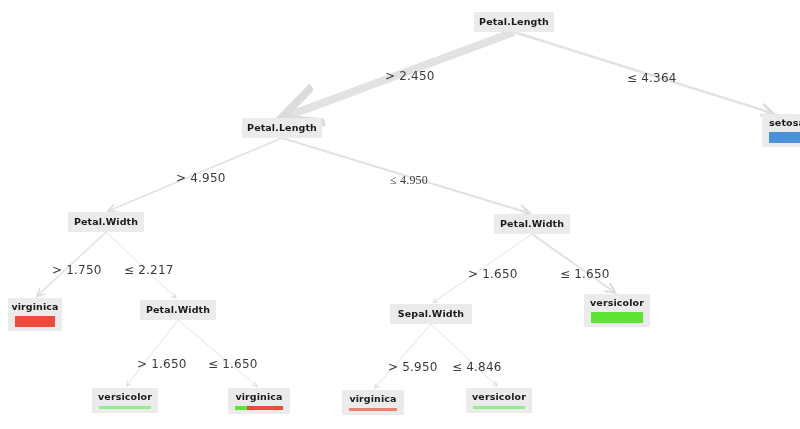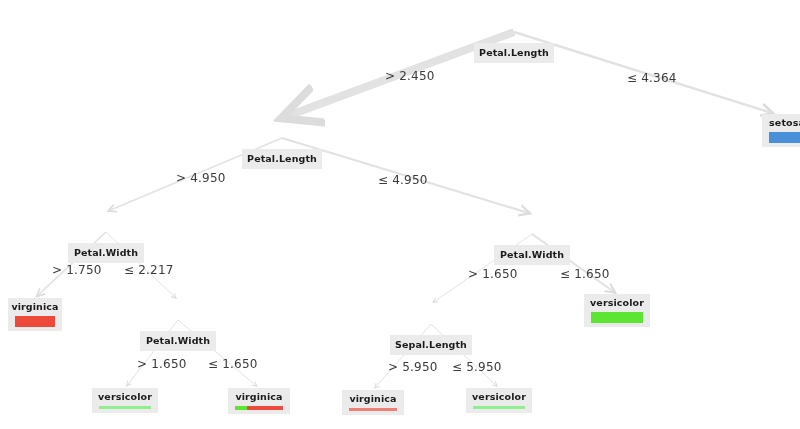--- a/index.html
+++ b/index.html
@@ -27,21 +27,20 @@
     font-weight:bold;
     color:#1a1a1a;
     letter-spacing:.1px;
     line-height:1;
     white-space:nowrap;
   }
   .internal{
     height:20px;
     padding:0 9px;
     justify-content:center;
-    margin-top:31px;
   }
   .leaf{
     padding:4px 7px 4px 7px;
     justify-content:flex-start;
   }
   .leaf .node-label{margin-bottom:4px;}
   .bar-track{
     width:100%;
     display:flex;
     flex-direction:row;
@@ -111,21 +110,21 @@
       <div class="node internal" style="left: 140px; top: 300px; width: 76px;">
         <div class="node-label">Petal.Width</div>
       </div>
       <div class="node leaf" style="left: 584px; top: 294px; width: 66px;">
         <div class="node-label">versicolor</div>
         <div class="bar-track" style="height: 11px;">
           <div class="bar-seg" style="width: 100%; background: rgb(92, 229, 50);"></div>
         </div>
       </div>
       <div class="node internal" style="left: 390px; top: 304px; width: 82px;">
-        <div class="node-label">Sepal.Length</div>
+        <div class="node-label">Sepal.Width</div>
       </div>
       <div class="node leaf" style="left: 92px; top: 388px; width: 66px;">
         <div class="node-label">versicolor</div>
         <div class="bar-track" style="height: 3px;">
           <div class="bar-seg" style="width: 100%; background: rgb(144, 238, 144);"></div>
         </div>
       </div>
       <div class="node leaf" style="left: 228px; top: 388px; width: 62px;">
         <div class="node-label">virginica</div>
         <div class="bar-track" style="height: 4px;">
@@ -143,23 +142,23 @@
         <div class="node-label">versicolor</div>
         <div class="bar-track" style="height: 3px;">
           <div class="bar-seg" style="width: 100%; background: rgb(144, 238, 144);"></div>
         </div>
       </div>
     </div>
   <div id="edge-labels-layer">
       <div class="edge-label" style="left: 385px; top: 70px;">&gt; 2.450</div>
       <div class="edge-label" style="left: 627px; top: 72px;">≤ 4.364</div>
       <div class="edge-label" style="left: 176px; top: 172px;">&gt; 4.950</div>
-      <div class="edge-label" style="left: 378px; top: 174px;">≤ 4.950</div>
+      <div class="edge-label" style="left: 390px; top: 174px; font-family: Liberation Serif, serif;">≤ 4.950</div>
       <div class="edge-label" style="left: 52px; top: 264px;">&gt; 1.750</div>
       <div class="edge-label" style="left: 124px; top: 264px;">≤ 2.217</div>
       <div class="edge-label" style="left: 137px; top: 358px;">&gt; 1.650</div>
       <div class="edge-label" style="left: 208px; top: 358px;">≤ 1.650</div>
       <div class="edge-label" style="left: 468px; top: 268px;">&gt; 1.650</div>
       <div class="edge-label" style="left: 560px; top: 268px;">≤ 1.650</div>
       <div class="edge-label" style="left: 388px; top: 361px;">&gt; 5.950</div>
-      <div class="edge-label" style="left: 452px; top: 361px;">≤ 5.950</div>
+      <div class="edge-label" style="left: 452px; top: 361px;">≤ 4.846</div>
     </div>
 </div>
 
 </body></html>

